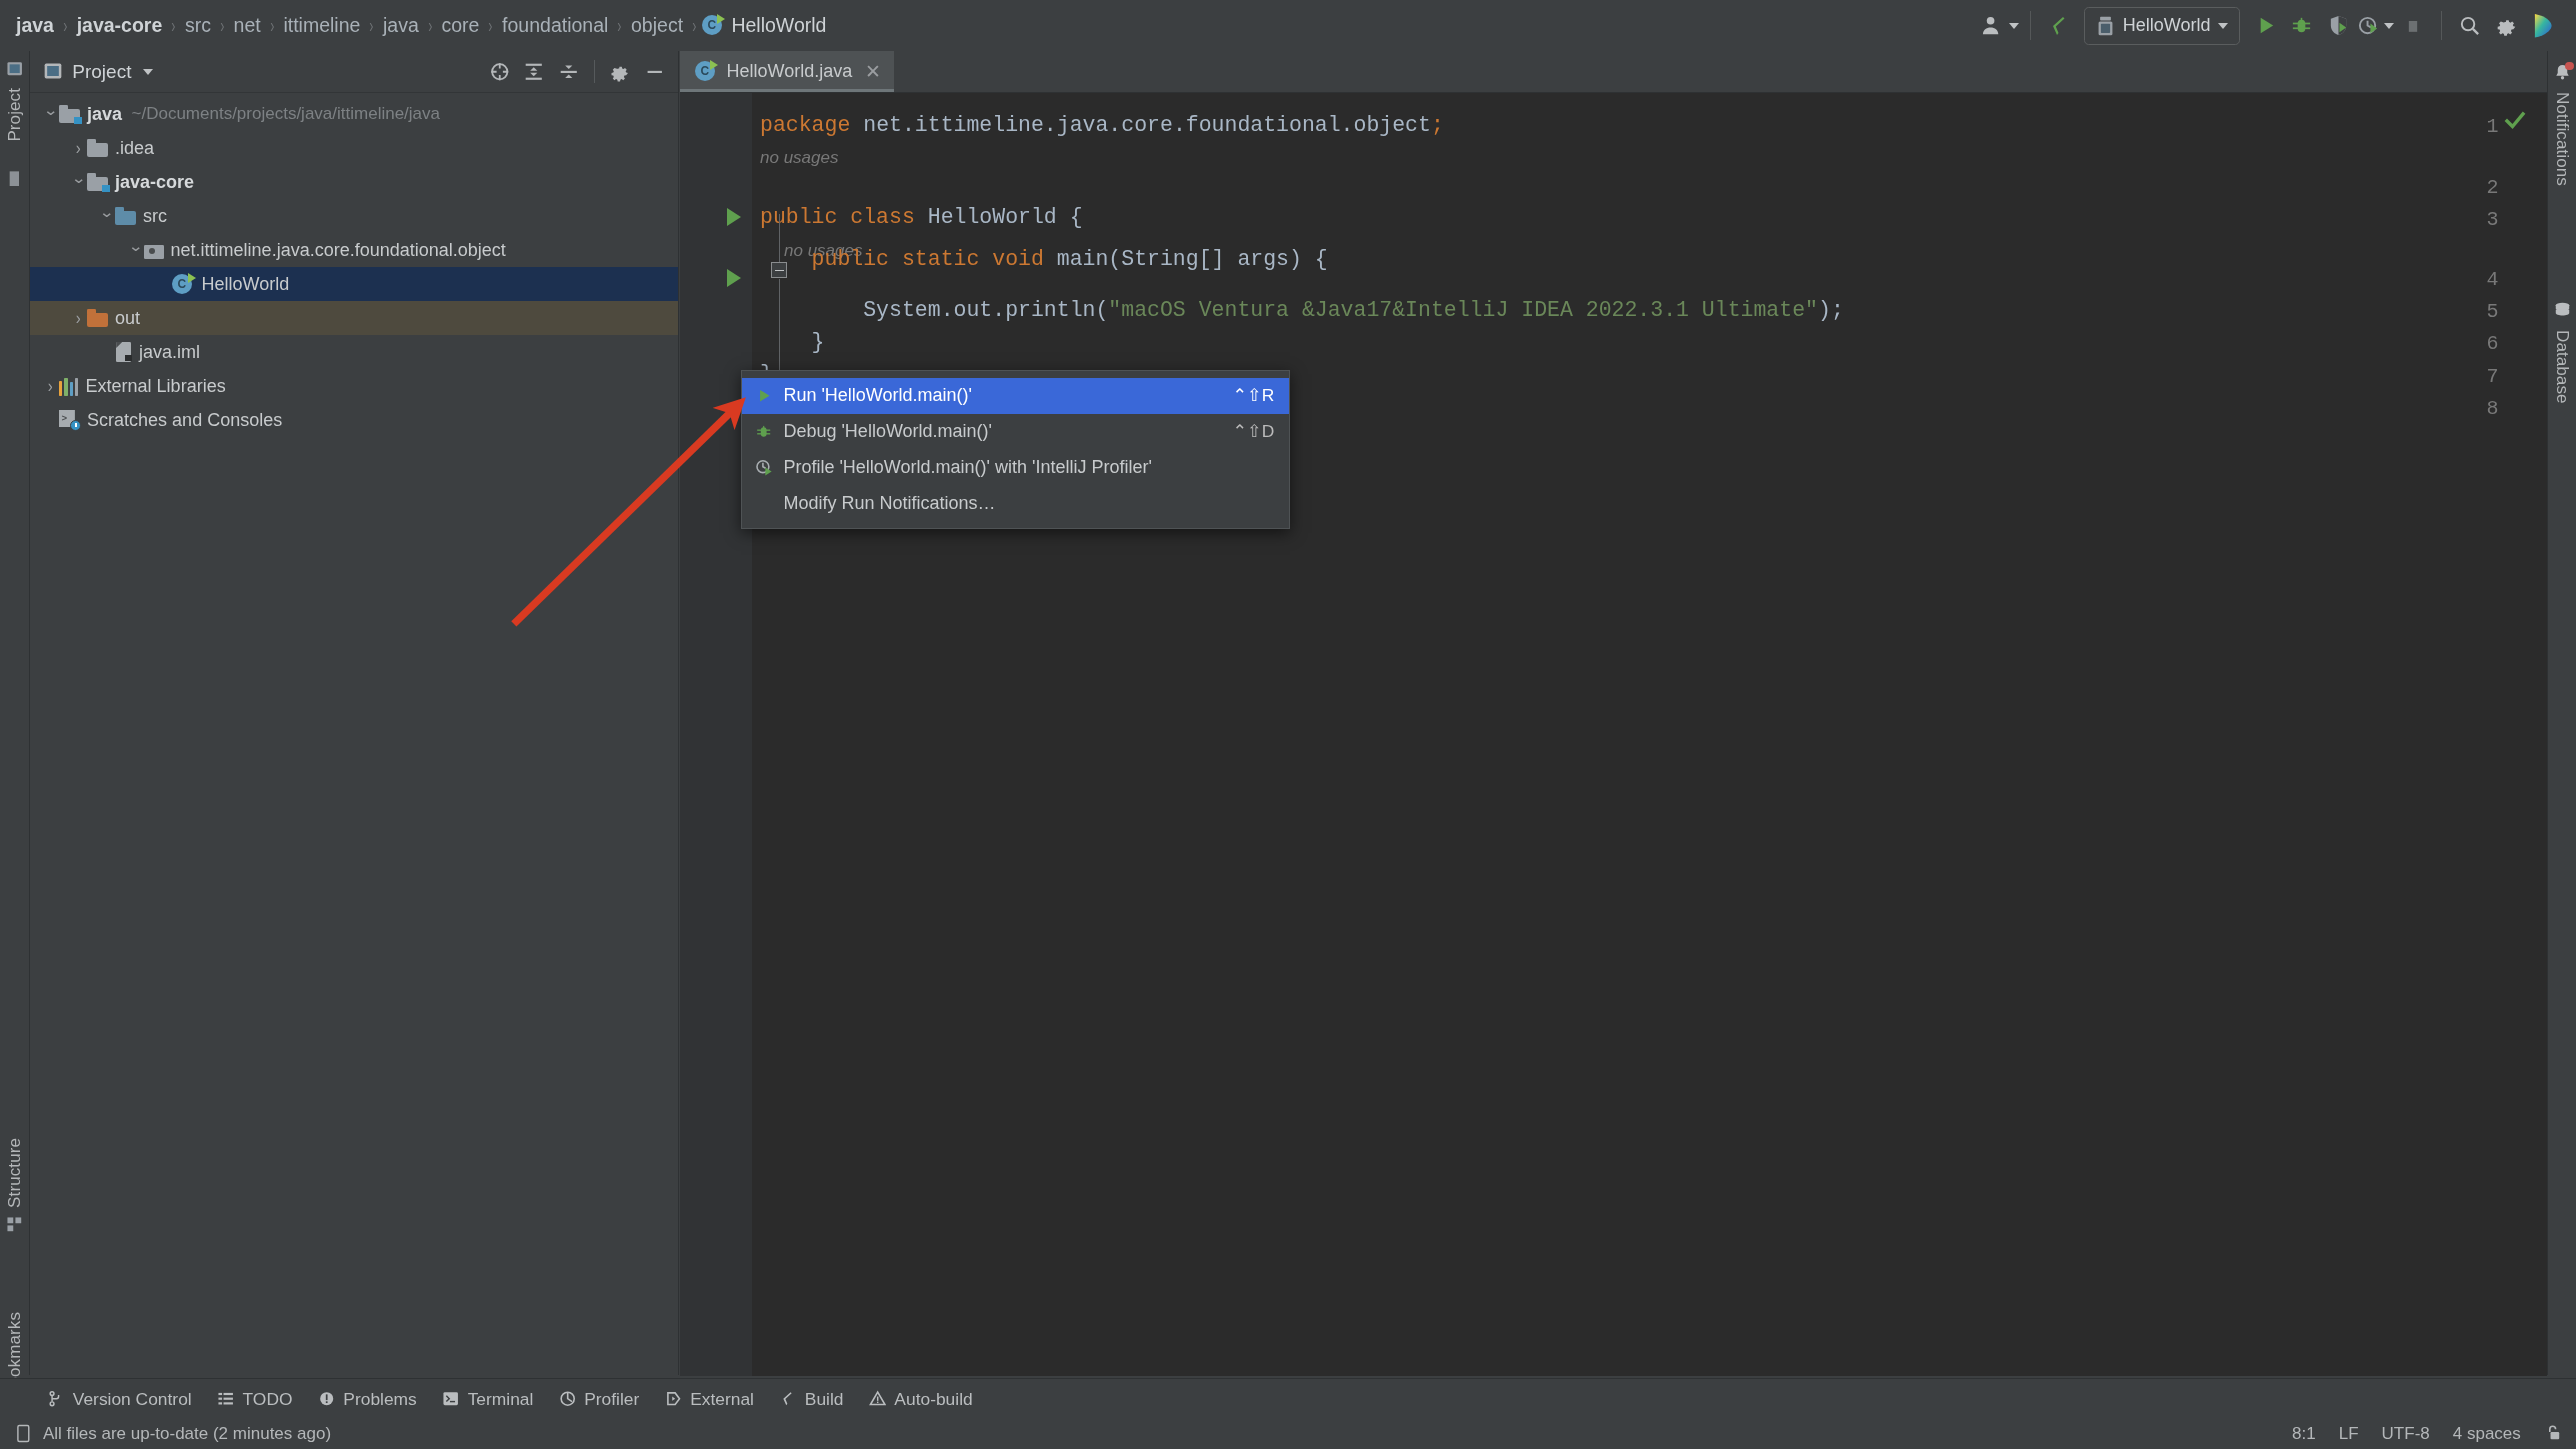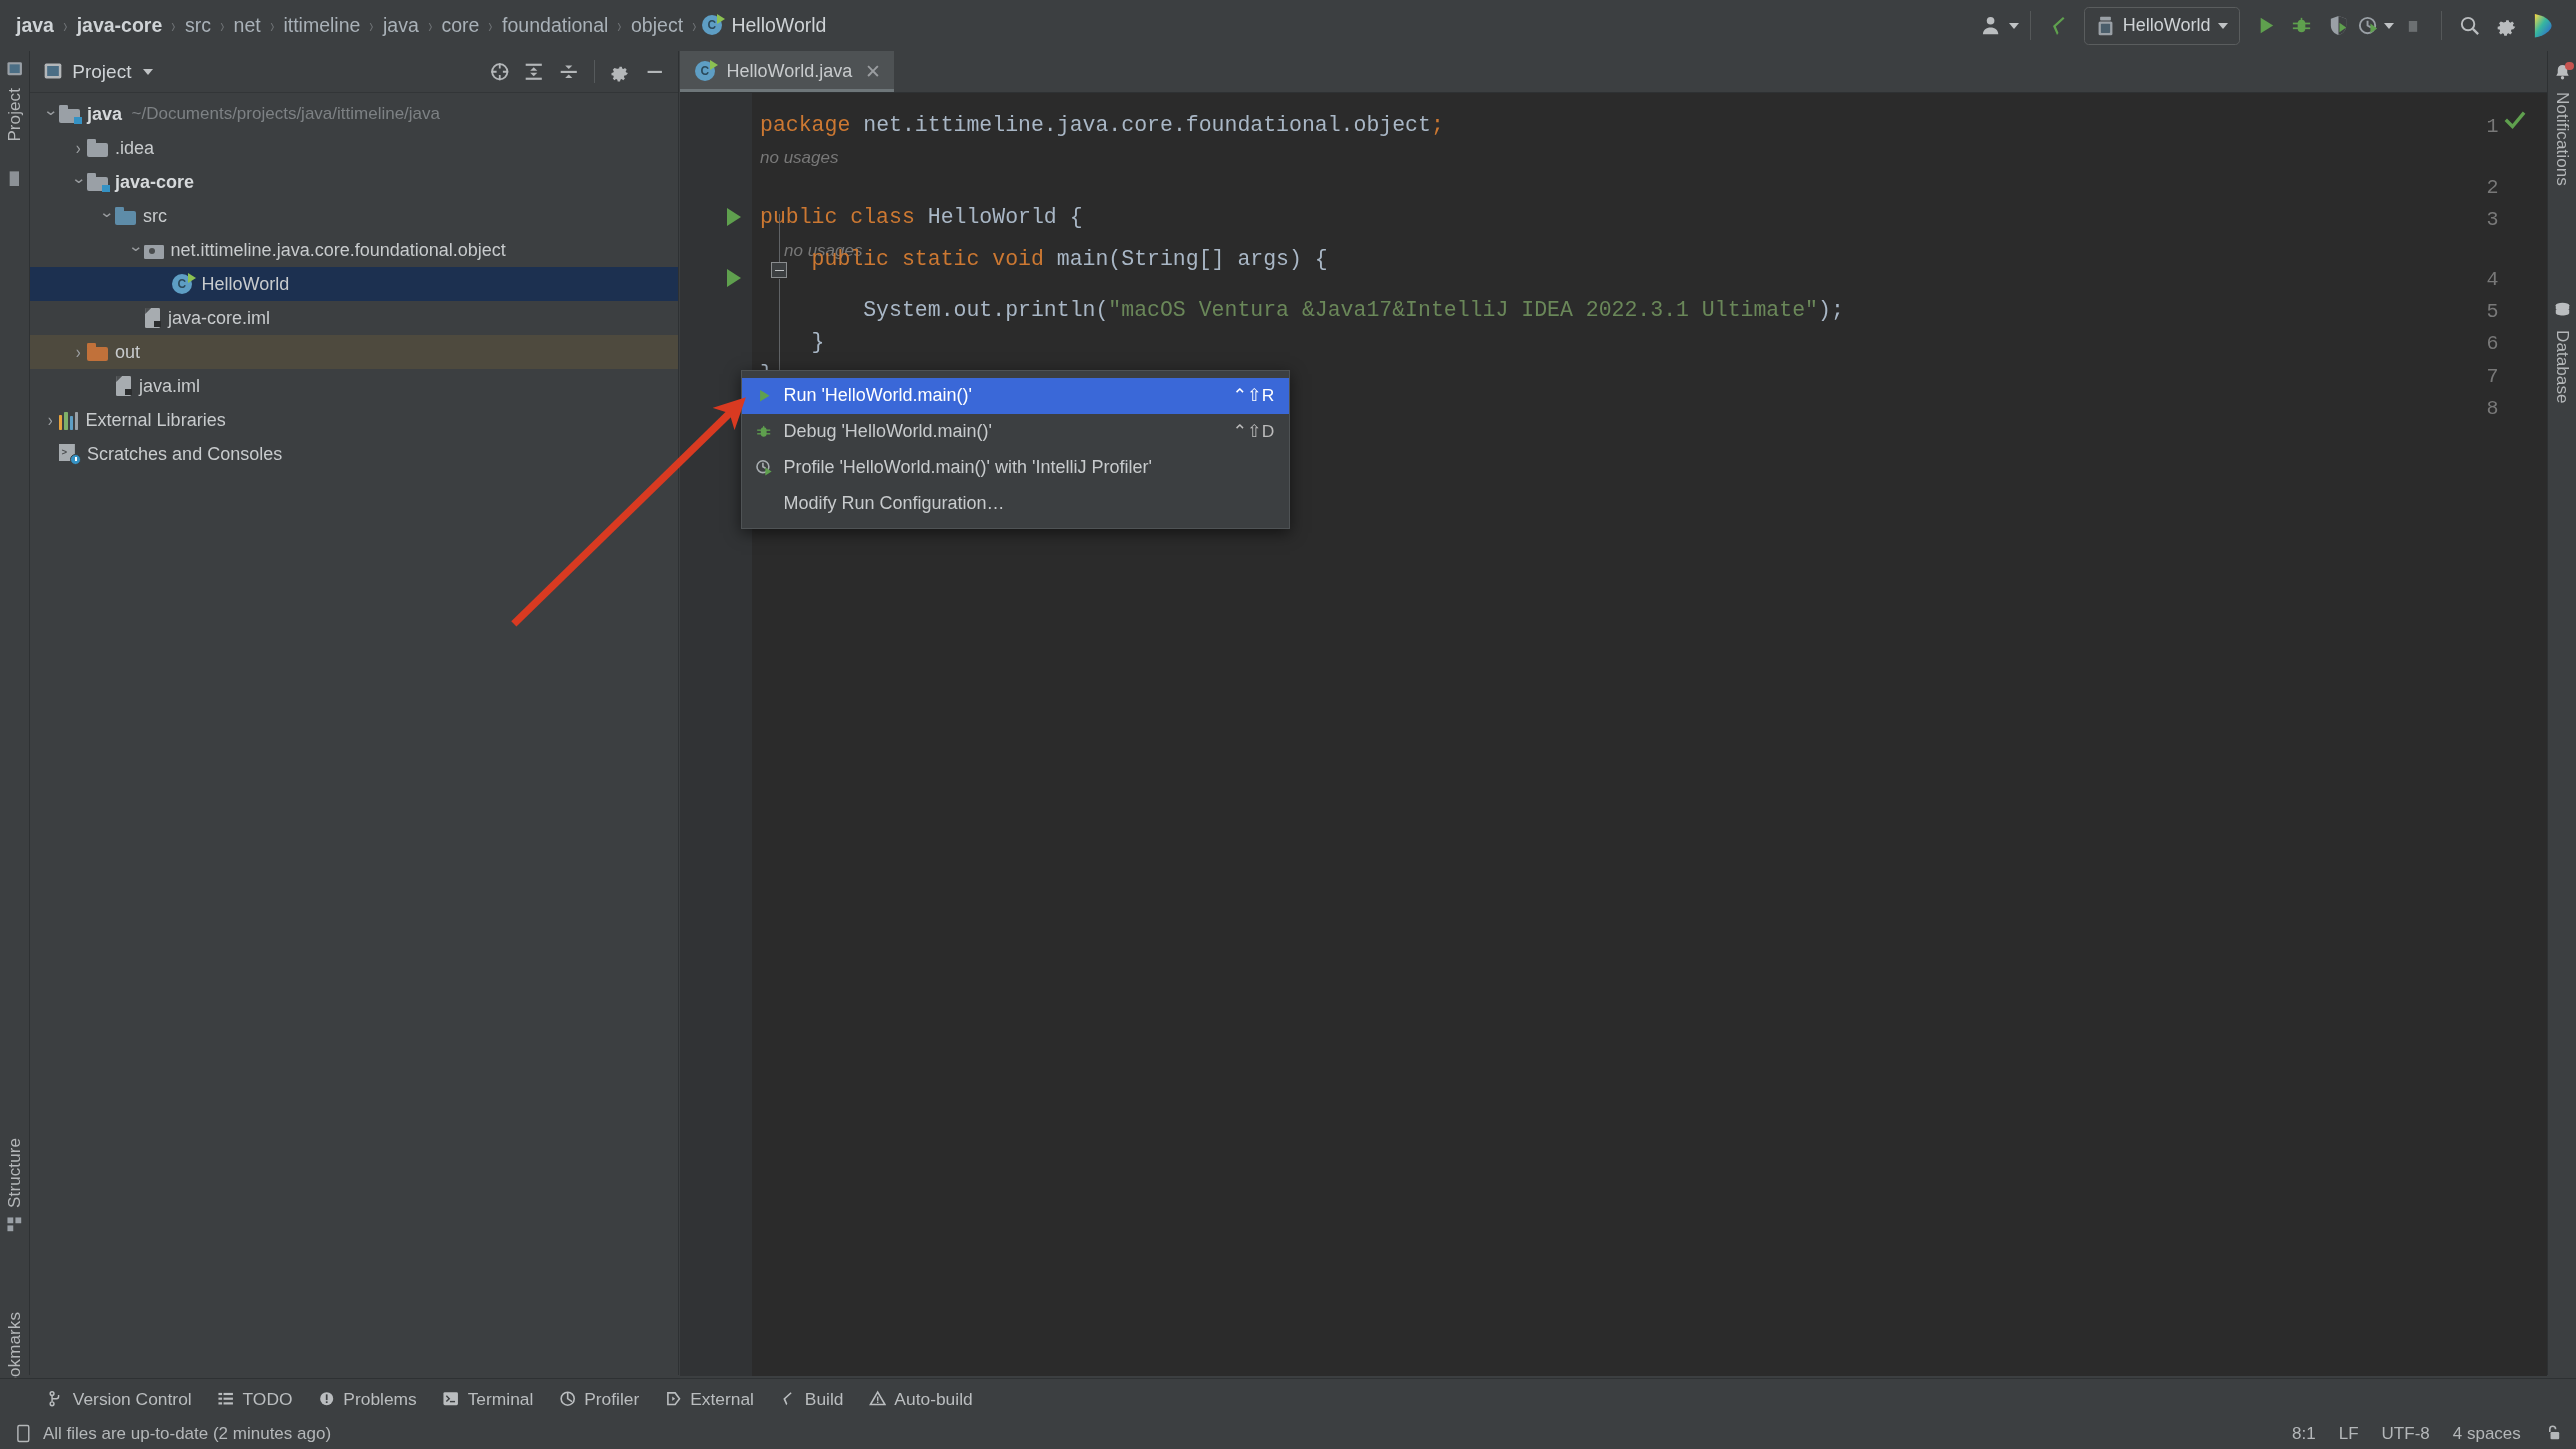--- a/index.html
+++ b/index.html
@@ -512,31 +512,20 @@
         </div>
         <div class="trow sel" style="padding-left: 125px;">
           <span class="twist"></span>
           <span style="display: flex; align-items: center;">
             <span class="classicon">
               <span class="circ">C</span>
               <span class="arr"></span>
             </span>
           </span>
           <span class="tlabel">HelloWorld</span>
-        </div>
-        <div class="trow" style="padding-left: 97px;">
-          <span class="twist"></span>
-          <span style="display: flex; align-items: center;">
-            <span class="imlicon">
-              <span class="s"></span>
-              <span class="c"></span>
-              <span class="sq"></span>
-            </span>
-          </span>
-          <span class="tlabel">java-core.iml</span>
         </div>
         <div class="trow hov" style="padding-left: 40px;">
           <span class="twist" style="transform: scaleY(1.25);">›</span>
           <span style="display: flex; align-items: center;">
             <span class="fold orange">
               <span class="tab"></span>
               <span class="body"></span>
             </span>
           </span>
           <span class="tlabel">out</span>
@@ -656,21 +645,21 @@
           <svg width="19" height="19" viewBox="0 0 24 24">
             <circle cx="10" cy="11" r="7.5" fill="none" stroke="#A8ADB1" stroke-width="2"></circle>
             <path d="M10 6 V11 L13.5 13" stroke="#A8ADB1" stroke-width="2" fill="none"></path>
             <path d="M13 12 L21 17 L13 22 Z" fill="#5FA04E"></path>
           </svg>
         </span>
         <span class="mi-label">Profile 'HelloWorld.main()' with 'IntelliJ Profiler'</span>
       </div>
       <div class="mi">
         <span class="mi-ico"></span>
-        <span class="mi-label">Modify Run Configuration…</span>
+        <span class="mi-label">Modify Run Notifications…</span>
       </div>
     </div>
 
   <svg class="annot" viewBox="0 0 3840 2160" width="2576" height="1449">
     <defs>
       <marker id="redhead" markerWidth="4.2" markerHeight="4.2" refX="3.2" refY="2.1" orient="auto">
         <path d="M0,0 L4.2,2.1 L0,4.2 L1.1,2.1 Z" fill="#D93A21"></path>
       </marker>
     </defs>
     <line x1="766" y1="930" x2="1104" y2="600" stroke="#D93A21" stroke-width="11" marker-end="url(#redhead)"></line>

